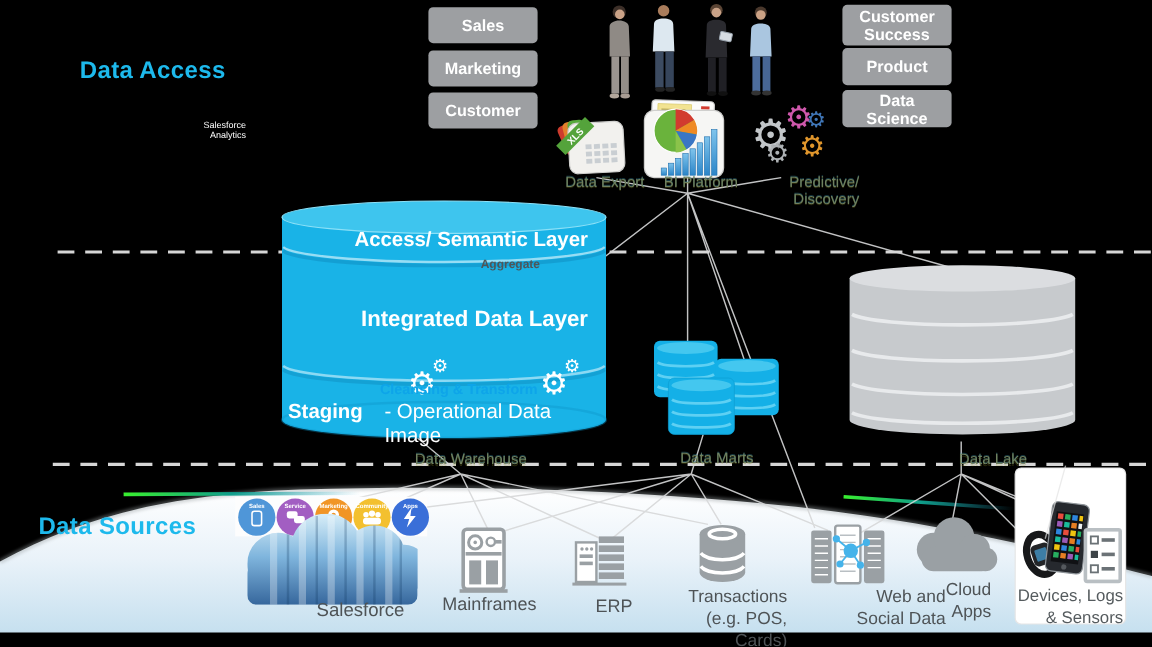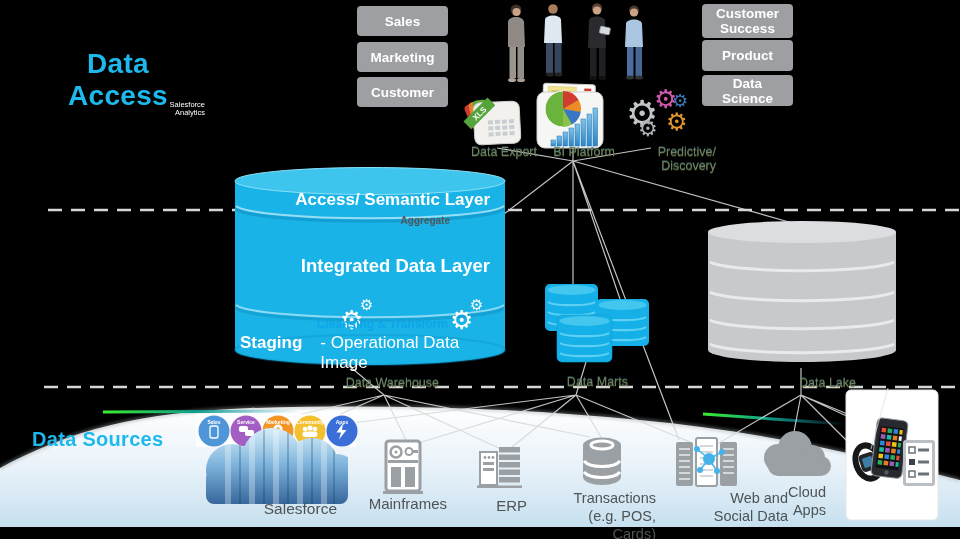--- a/index.html
+++ b/index.html
@@ -384,21 +384,21 @@
           <rect x="918" y="460.5" width="11" height="3" fill="#6b7276"></rect>
       <rect x="909" y="471" width="6" height="6" fill="none" stroke="#6b7276" stroke-width="1.5"></rect>
           <rect x="918" y="472.5" width="11" height="3" fill="#6b7276"></rect>
     </g>
   </g>
 
   <line x1="44" y1="387" x2="960" y2="387" stroke="#d6d6d6" stroke-width="2.6" stroke-dasharray="14 9"></line>
   <path d="M888,388 L871,449" stroke="#e3e3e3" stroke-width="1.1" opacity=".7" fill="none"></path>
 </svg>
 
-<div class="lbl cyan" style="left:48px;top:48px;width:140px;font-size:28px;text-align:center">Data Access</div>
+<div class="lbl cyan" style="left:48px;top:48px;width:140px;font-size:20px;text-align:right">Data Access</div>
 
 <div class="lbl pre" style="left:135px;top:101px;width:70px;font-size:7.5px;line-height:8px;color:#fff;">Salesforce
 Analytics</div>
 
 <div class="btn" style="left:357px;top:6px;height:30px">Sales</div>
 <div class="btn" style="left:357px;top:42px;height:30px">Marketing</div>
 <div class="btn" style="left:357px;top:77px;height:30px">Customer</div>
 <div class="btn" style="left:702px;top:4px;height:34px">Customer Success</div>
 <div class="btn" style="left:702px;top:40px;height:31px">Product</div>
 <div class="btn" style="left:702px;top:75px;height:31px">Data Science</div>
@@ -444,14 +444,16 @@
 
 <div class="lbl cap" style="left:237px;top:500px;width:100px;font-size:15.5px">Salesforce</div>
 <div class="lbl cap" style="left:363px;top:495px;width:84px">Mainframes</div>
 <div class="lbl cap" style="left:477px;top:497px;width:50px">ERP</div>
 <div class="lbl cap pre" style="left:546px;top:489px;width:110px;font-size:14.5px">Transactions
 (e.g. POS, Cards)</div>
 <div class="lbl cap pre" style="left:688px;top:489px;width:100px;font-size:14.5px">Web and
 Social Data</div>
 <div class="lbl cap pre" style="left:768px;top:483px;width:58px;font-size:14.5px">Cloud
 Apps</div>
+<div class="lbl cap pre" style="left:848px;top:487px;width:88px;font-size:14px;color:#555b5e">Devices, Logs
+&amp; Sensors</div>
 
 </div>
 
 </body></html>

